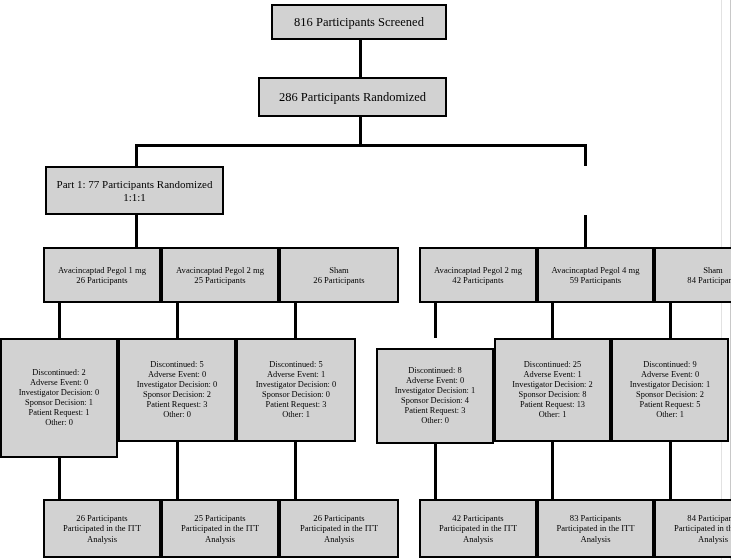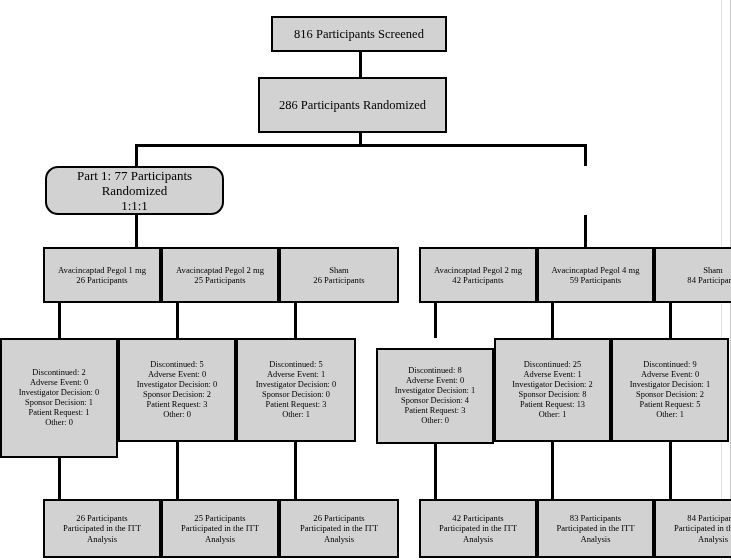--- a/index.html
+++ b/index.html
@@ -47,21 +47,21 @@
     text-align: center;
     line-height: 1.18;
     padding: 2px 4px;
   }
   .box .txt {
     display: block;
     width: 100%;
     white-space: pre-line;
   }
   .t-lg  { font-size: 12.5px; }
-  .t-md  { font-size: 13px; border-radius: 13px; }
+  .t-md  { font-size: 11px; }
   .t-sm  { font-size: 8.6px; margin-left: 43px; }
   .t-xs  { font-size: 8.4px; }
 
   .vline {
     position: absolute;
     background: #000000;
     width: 3px;
   }
   .hline {
     position: absolute;
@@ -95,25 +95,25 @@
   <div class="vline" style="left:551px; top:303px; height:35px;"></div>
   <div class="vline" style="left:669px; top:303px; height:35px;"></div>
 
   <div class="vline" style="left:58px;  top:442px; height:57px;"></div>
   <div class="vline" style="left:176px; top:442px; height:57px;"></div>
   <div class="vline" style="left:294px; top:442px; height:57px;"></div>
   <div class="vline" style="left:434px; top:442px; height:57px;"></div>
   <div class="vline" style="left:551px; top:442px; height:57px;"></div>
   <div class="vline" style="left:669px; top:442px; height:57px;"></div>
 
-  <div class="box t-lg" style="left:271px; top:16px; width:176px; height:36px;">
+  <div class="box t-lg" style="left:271px; top:4px; width:176px; height:36px;">
     <span class="txt">816 Participants Screened</span>
   </div>
 
-  <div class="box t-lg" style="left:258px; top:77px; width:189px; height:56px;">
+  <div class="box t-lg" style="left:258px; top:77px; width:189px; height:40px;">
     <span class="txt">286 Participants Randomized</span>
   </div>
 
   <div class="box t-md" style="left:45px; top:166px; width:179px; height:49px;">
     <span class="txt">Part 1: 77 Participants Randomized
 1:1:1</span>
   </div>
 
   <div class="box t-sm" style="left:0px; top:247px; width:118px; height:56px;">
     <span class="txt">Avacincaptad Pegol 1 mg

